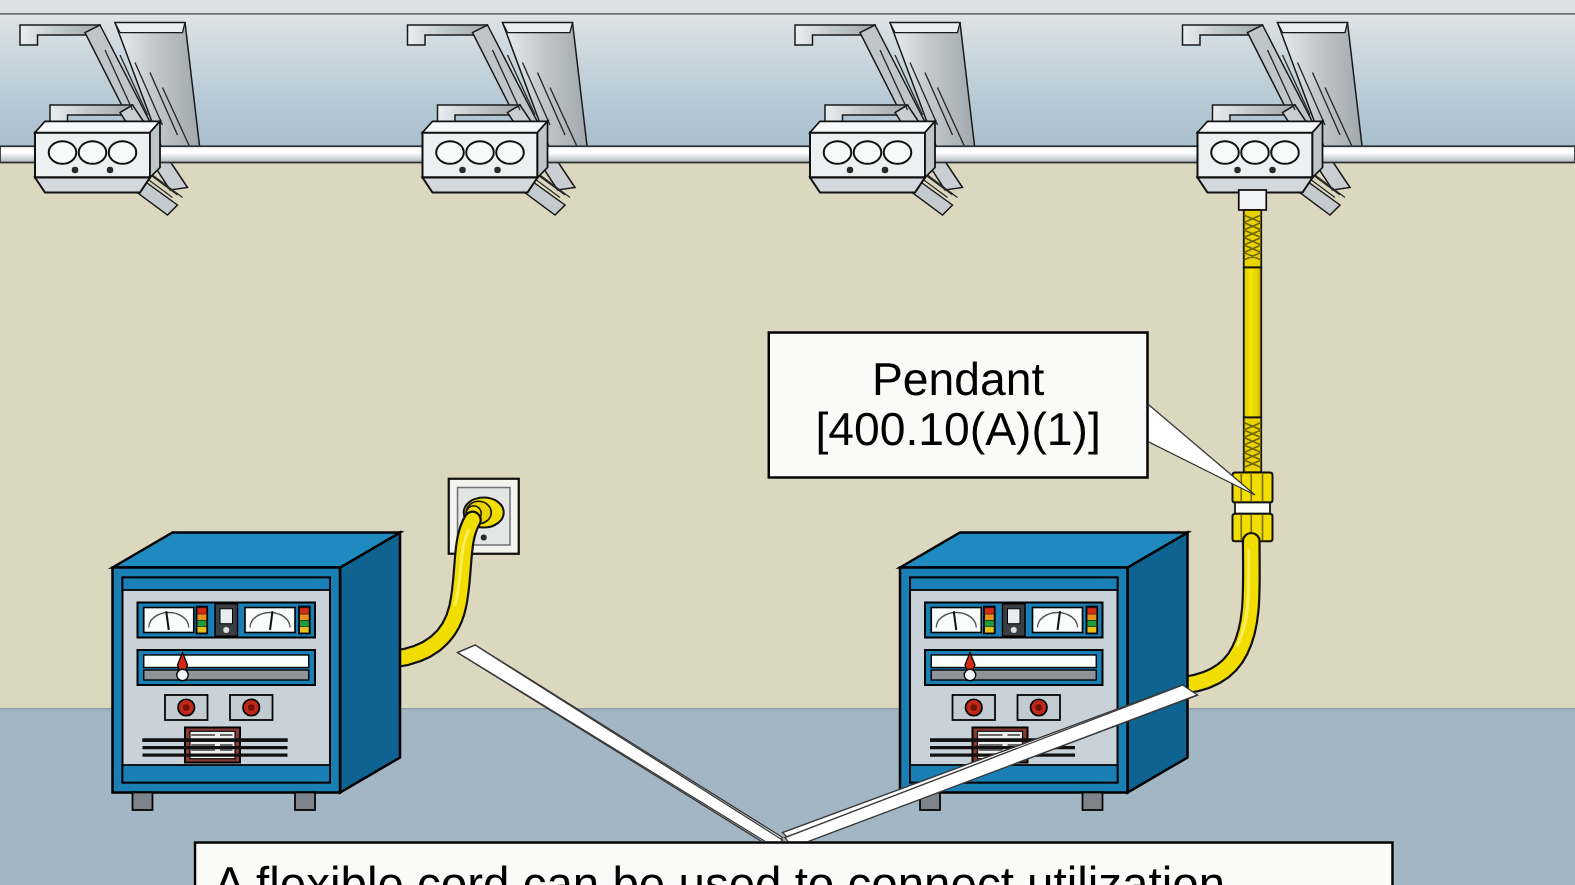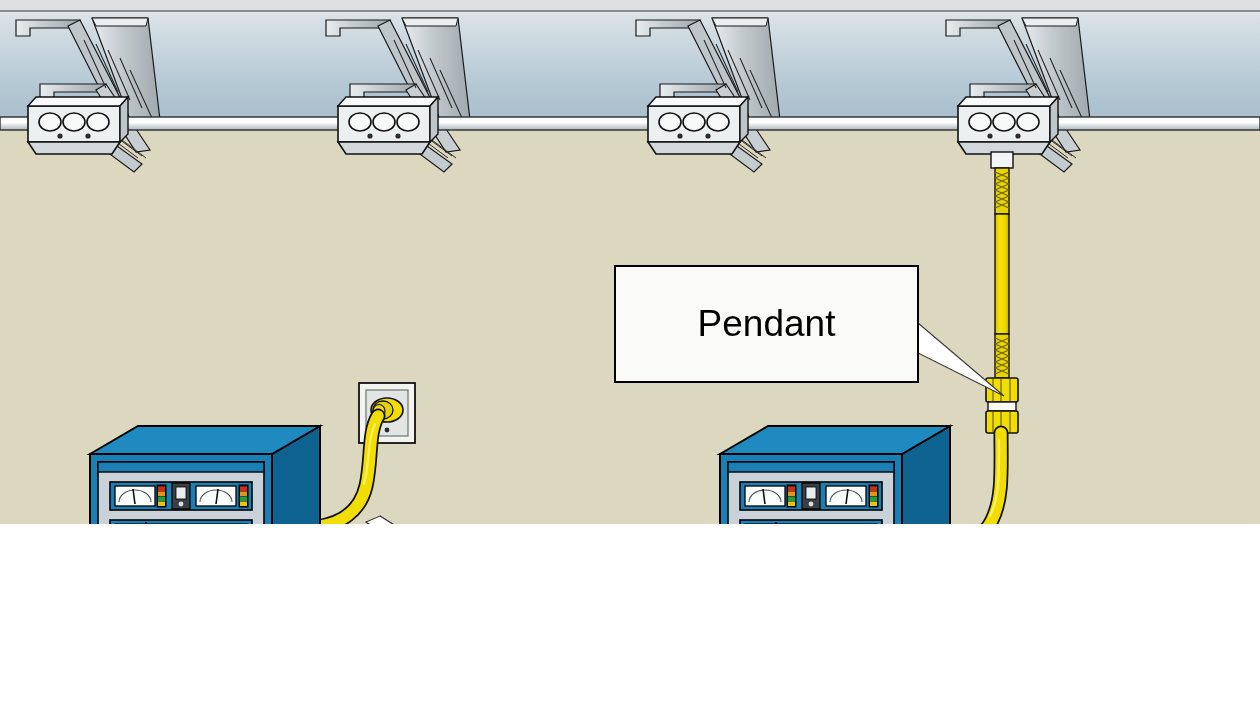--- a/index.html
+++ b/index.html
@@ -1,17 +1,17 @@
 <!DOCTYPE html>
 <html><head>
 <meta charset="utf-8">
 <style>
   html,body{margin:0;padding:0;background:#fff;}
   body{font-family:"Liberation Sans",sans-serif;}
-  #scene{position:relative;width:1260px;height:524px;overflow:hidden;background:#f0abfc;}
+  #scene{position:relative;width:1260px;height:708px;overflow:hidden;background:#f0abfc;}
   #scene svg{position:absolute;left:0;top:0;}
   .callout-box{position:absolute;background:#FAFAF8;border:2px solid #000;box-sizing:border-box;
                display:flex;flex-direction:column;align-items:center;justify-content:center;}
   #pendant-callout{left:614px;top:265px;width:305px;height:118px;}
   #pendant-callout .line{font-size:37px;color:#000;line-height:1.08;white-space:nowrap;letter-spacing:0px;}
   #caption-box{left:155px;top:673px;width:960px;height:60px;border-width:2px;align-items:flex-start;
                justify-content:flex-start;padding-left:14px;}
   #caption-box .ctext{font-size:38px;color:#000;white-space:nowrap;line-height:1.0;margin-top:14px;}
 </style>
 </head>
@@ -250,19 +250,20 @@
   <path d="M380,516 L626,670 L618,676 Z" fill="#FFFFFF" stroke="#3a3a3a" stroke-width="1.1"></path>
   <path d="M366,522 L380,516 L626,672 L620,678 Z" fill="#FFFFFF" stroke="#3a3a3a" stroke-width="1.1"></path>
 
   <path d="M946,548 L632,672 L626,666 Z" fill="#FFFFFF" stroke="#3a3a3a" stroke-width="1.1"></path>
   <path d="M958,556 L636,676 L628,670 Z" fill="#FFFFFF" stroke="#3a3a3a" stroke-width="1.1"></path>
   <path d="M946,548 L958,556 L634,678 L628,670 Z" fill="#FFFFFF" stroke="#3a3a3a" stroke-width="1.1"></path>
 </svg>
 
 <div class="callout-box" id="pendant-callout">
   <div class="line">Pendant</div>
+  <div class="line">[400.10(A)(1)]</div>
 </div>
 
 <div class="callout-box" id="caption-box">
   <div class="ctext">A flexible cord can be used to connect utilization</div>
 </div>
 
 </div>
 
 </body></html>

